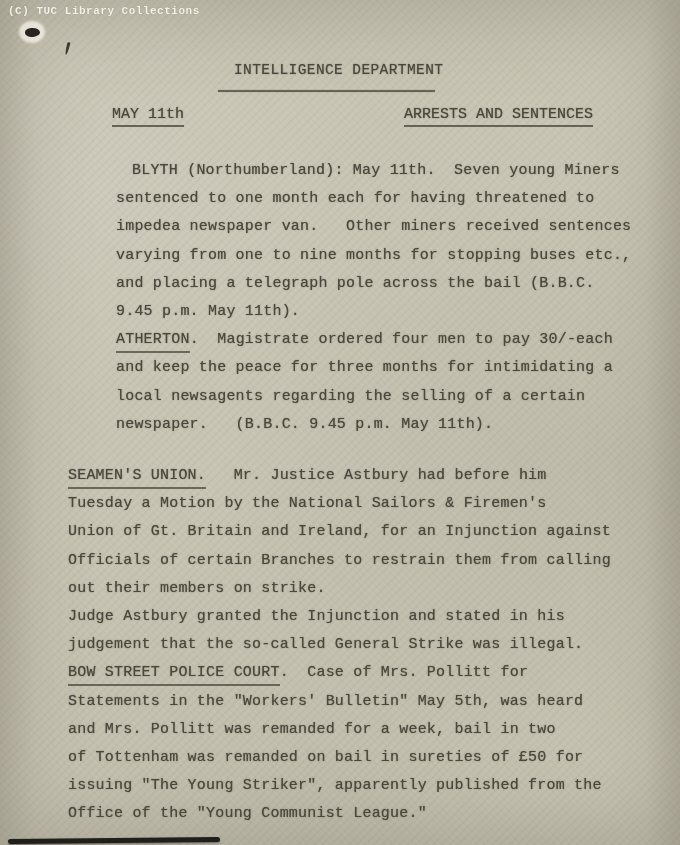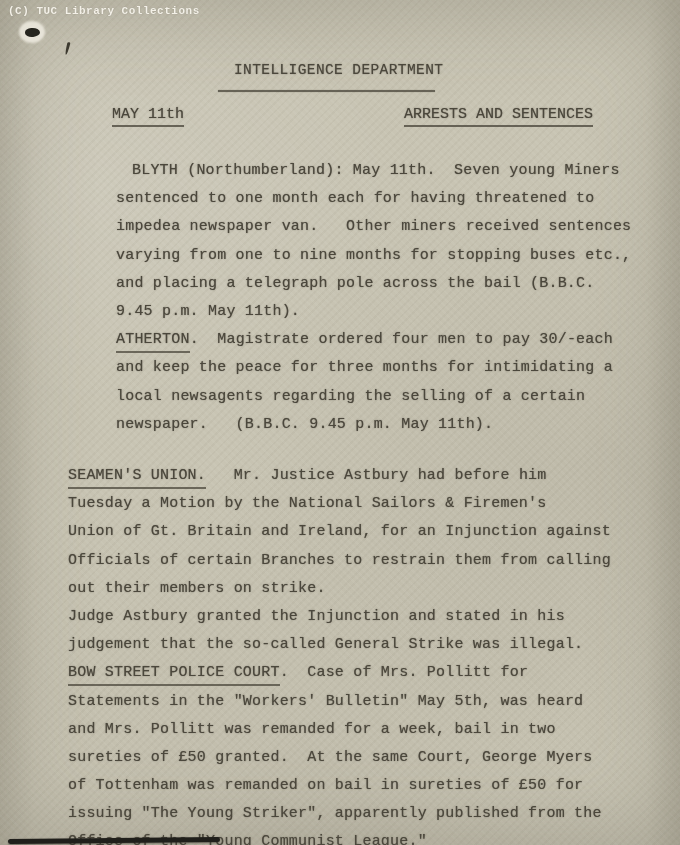--- a/index.html
+++ b/index.html
@@ -153,21 +153,20 @@
       <div class="line"><span class="u">SEAMEN'S UNION.</span><span>   Mr. Justice Astbury had before him</span></div>
       <div class="line"><span>Tuesday a Motion by the National Sailors &amp; Firemen's</span></div>
       <div class="line"><span>Union of Gt. Britain and Ireland, for an Injunction against</span></div>
       <div class="line"><span>Officials of certain Branches to restrain them from calling</span></div>
       <div class="line"><span>out their members on strike.</span></div>
       <div class="line"><span>Judge Astbury granted the Injunction and stated in his</span></div>
       <div class="line"><span>judgement that the so-called General Strike was illegal.</span></div>
       <div class="line"><span class="u">BOW STREET POLICE COURT</span><span>.  Case of Mrs. Pollitt for</span></div>
       <div class="line"><span>Statements in the "Workers' Bulletin" May 5th, was heard</span></div>
       <div class="line"><span>and Mrs. Pollitt was remanded for a week, bail in two</span></div>
-      <div class="line"><span>sureties of £50 granted.  At the same Court, George Myers</span></div>
       <div class="line"><span>of Tottenham was remanded on bail in sureties of £50 for</span></div>
       <div class="line"><span>issuing "The Young Striker", apparently published from the</span></div>
       <div class="line"><span>Office of the "Young Communist League."</span></div>
     </div>
 
   <div class="edge-band"></div>
 
 </div>
 
 </body></html>

